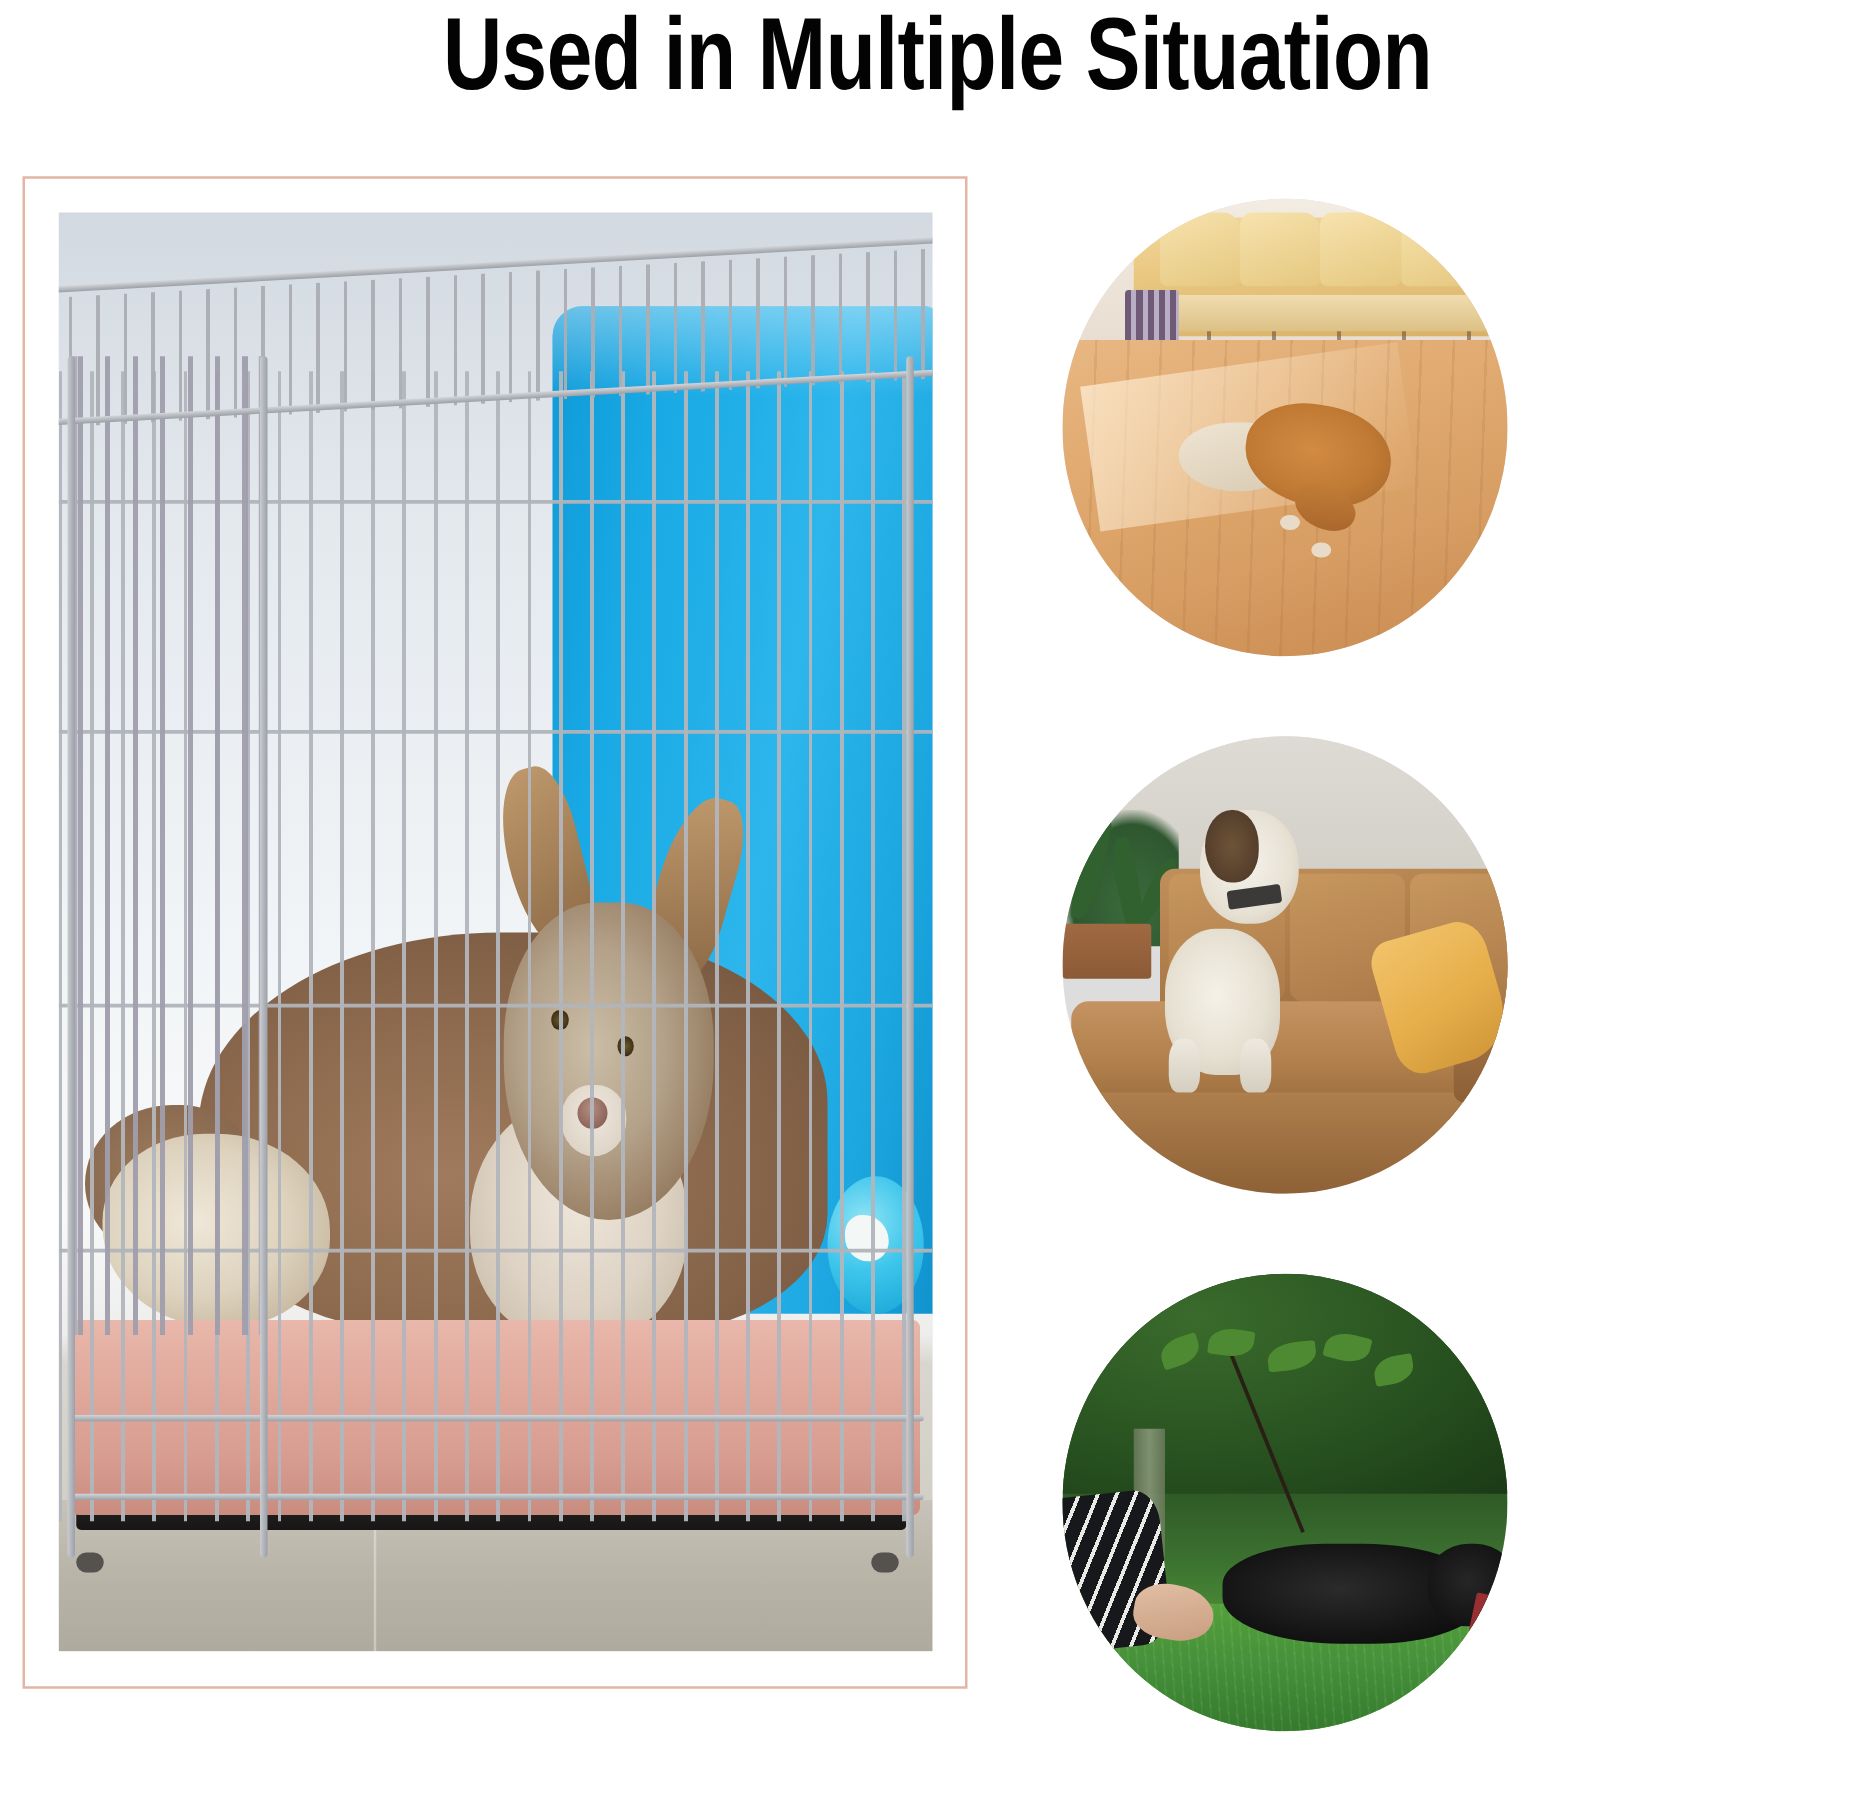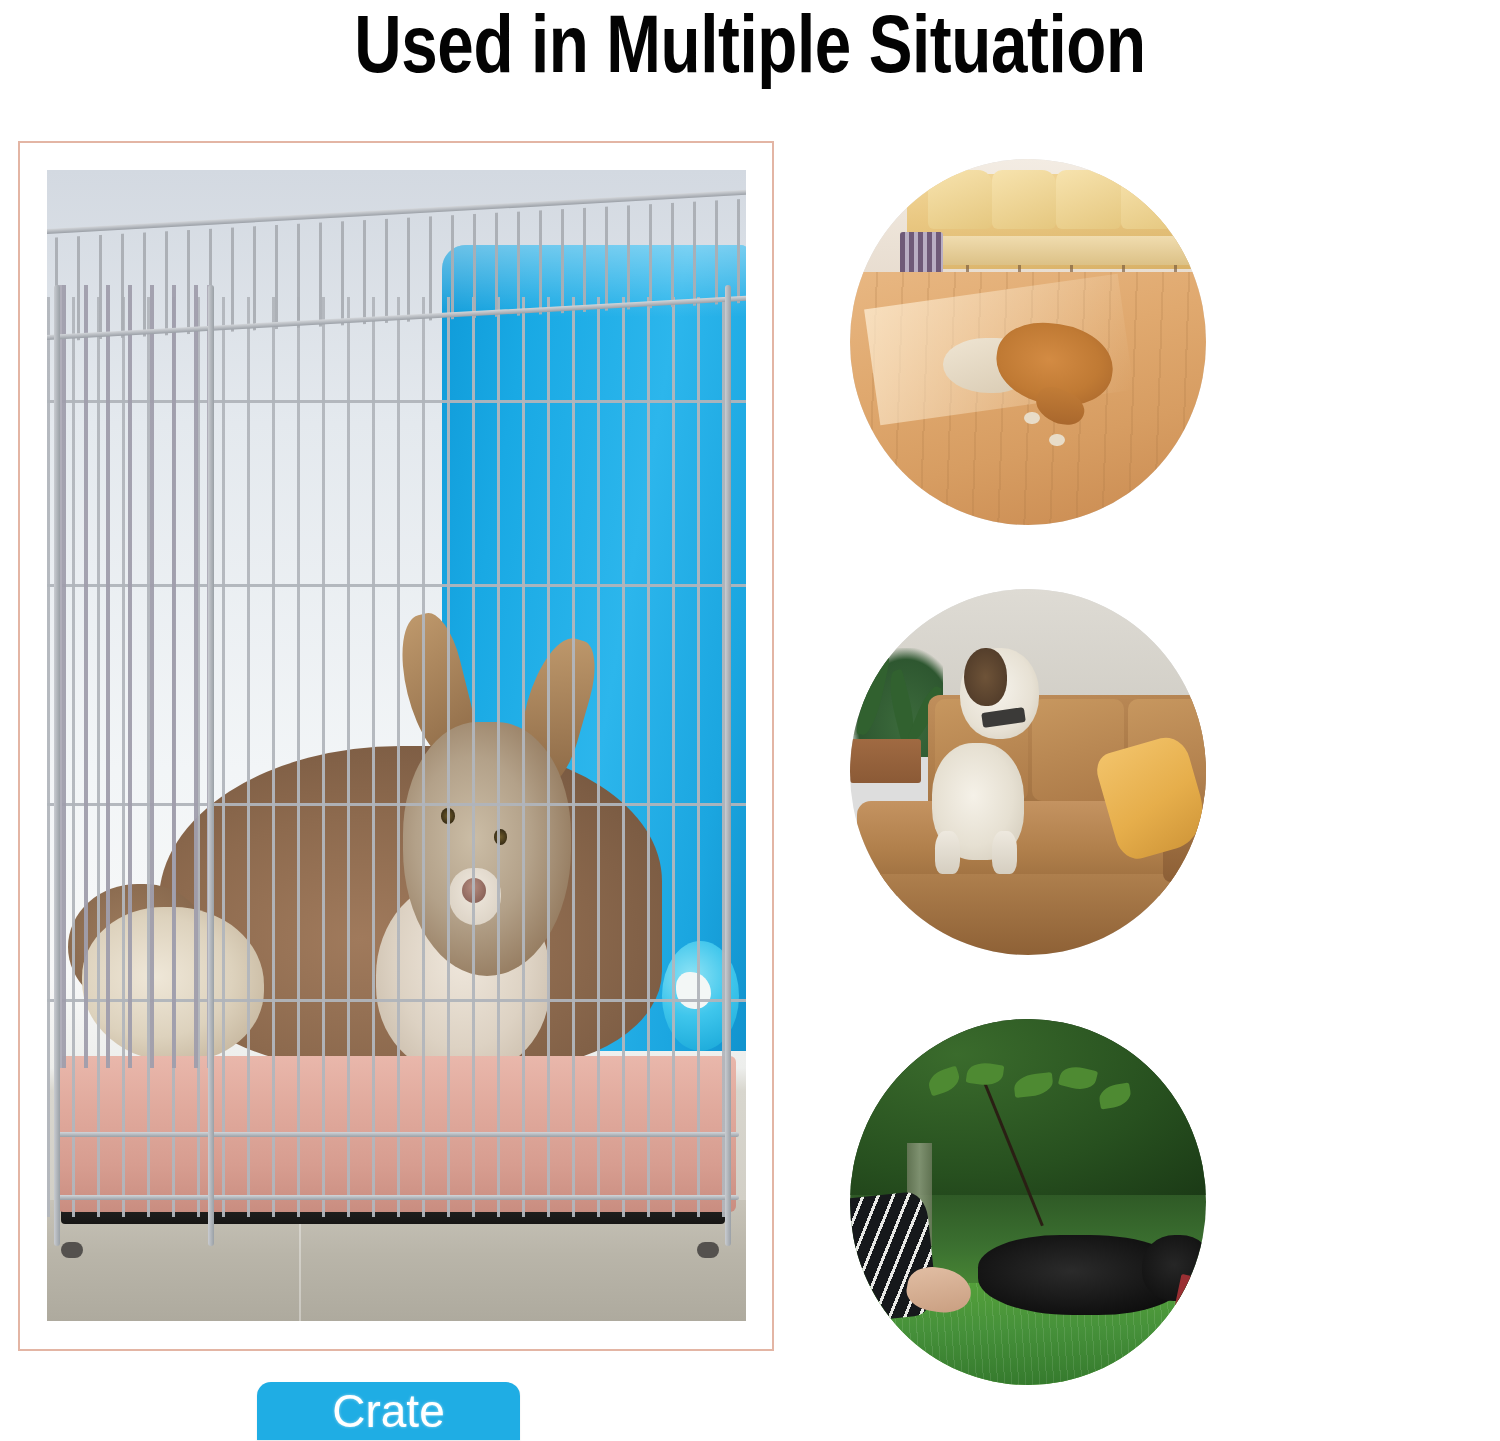--- a/index.html
+++ b/index.html
@@ -425,21 +425,20 @@
         <div class="cage-lowrail" style="bottom:10.5%"></div>
         <div class="cage-vpost" style="left:1%"></div>
         <div class="cage-vpost" style="left:23%"></div>
         <div class="cage-vpost" style="left:97%"></div>
         <div class="cage-foot" style="left:2%"></div>
         <div class="cage-foot" style="left:93%"></div>
       </div>
     </div>
   </div>
 
-  <div id="badge-crate" class="badge">Crate</div>
 
   <div class="circle-row" id="row-floor">
     <div class="photo-circle">
       <div class="pc-inner">
         <div class="fl-wall"></div>
         <div class="fl-sofa"></div>
         <div class="fl-cush" style="left:22%"></div>
         <div class="fl-cush" style="left:40%"></div>
         <div class="fl-cush" style="left:58%"></div>
         <div class="fl-cush" style="left:76%"></div>

